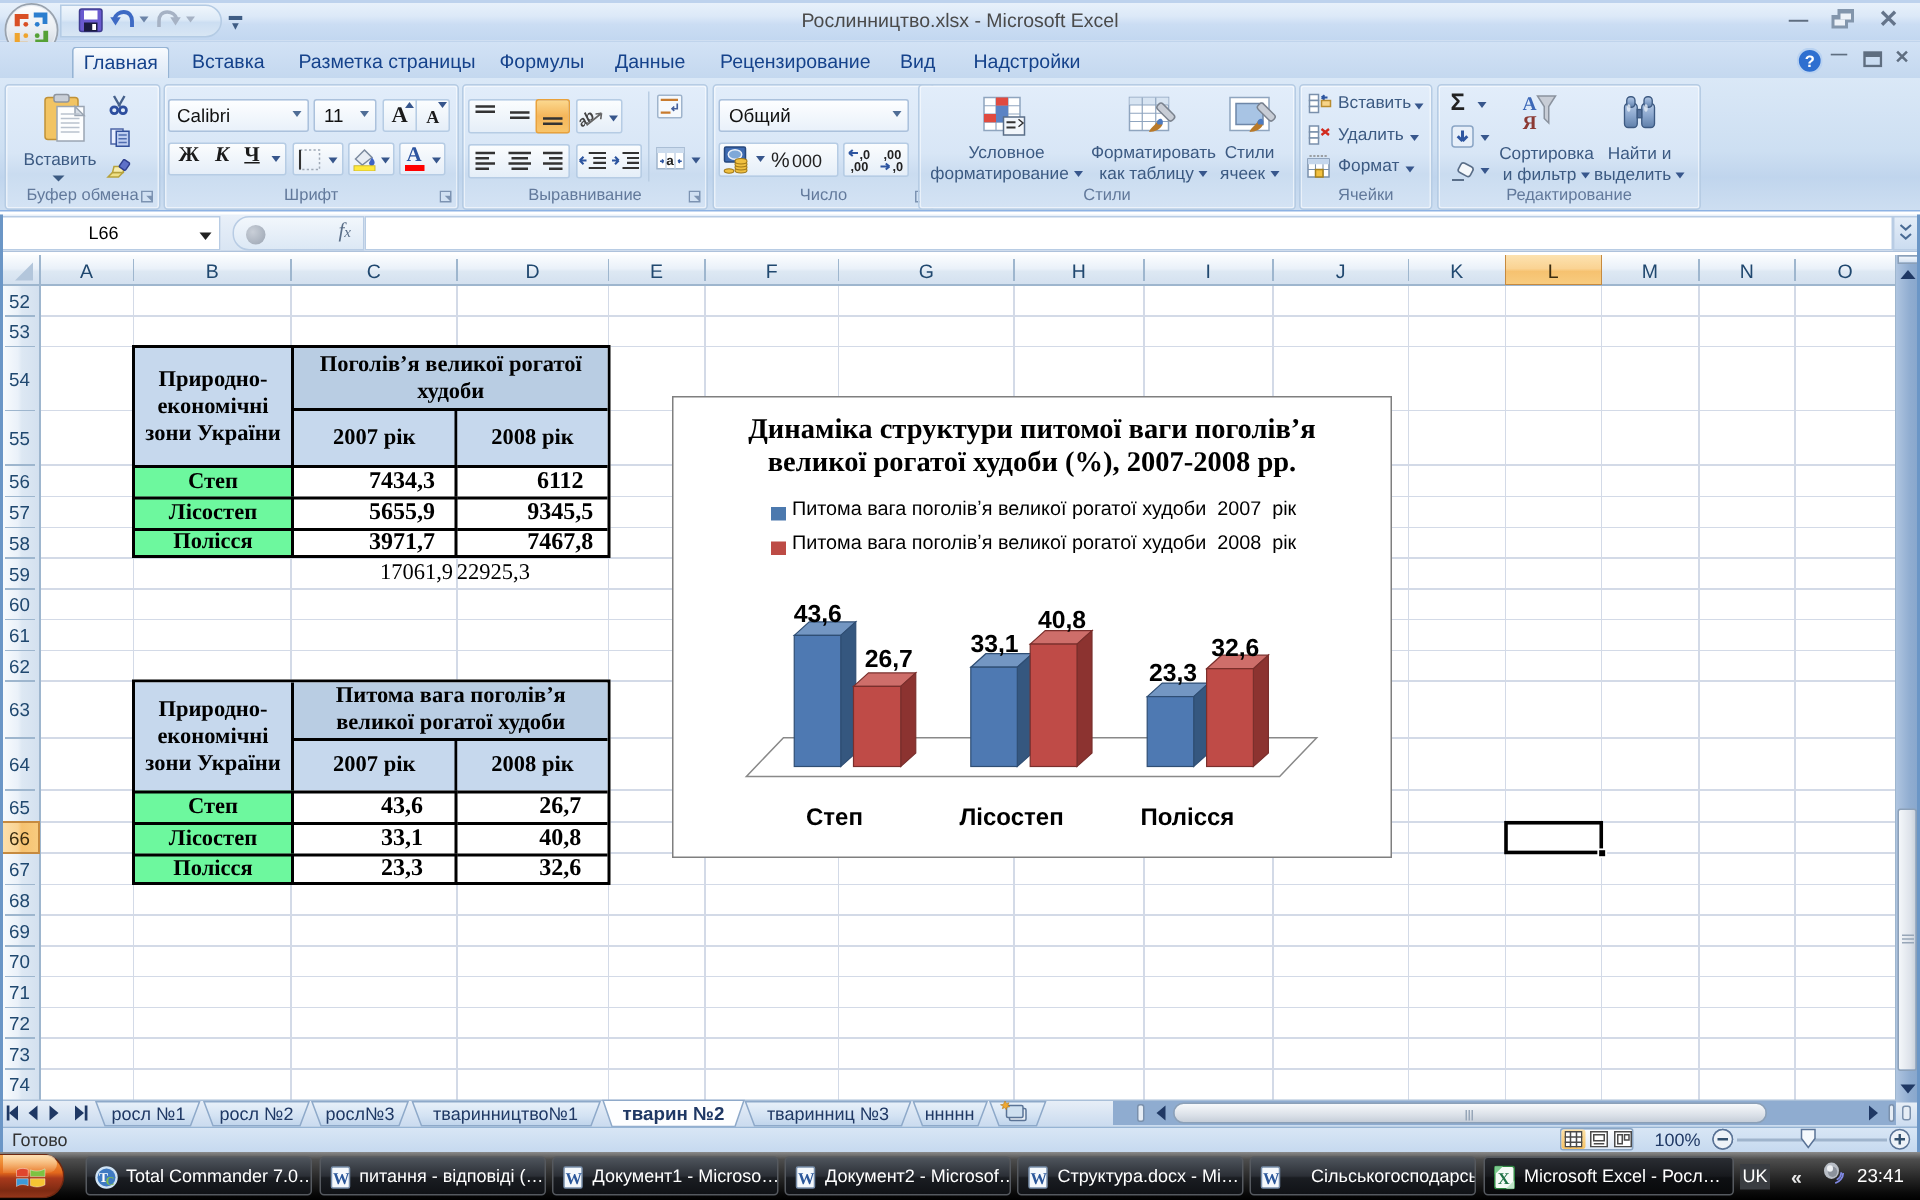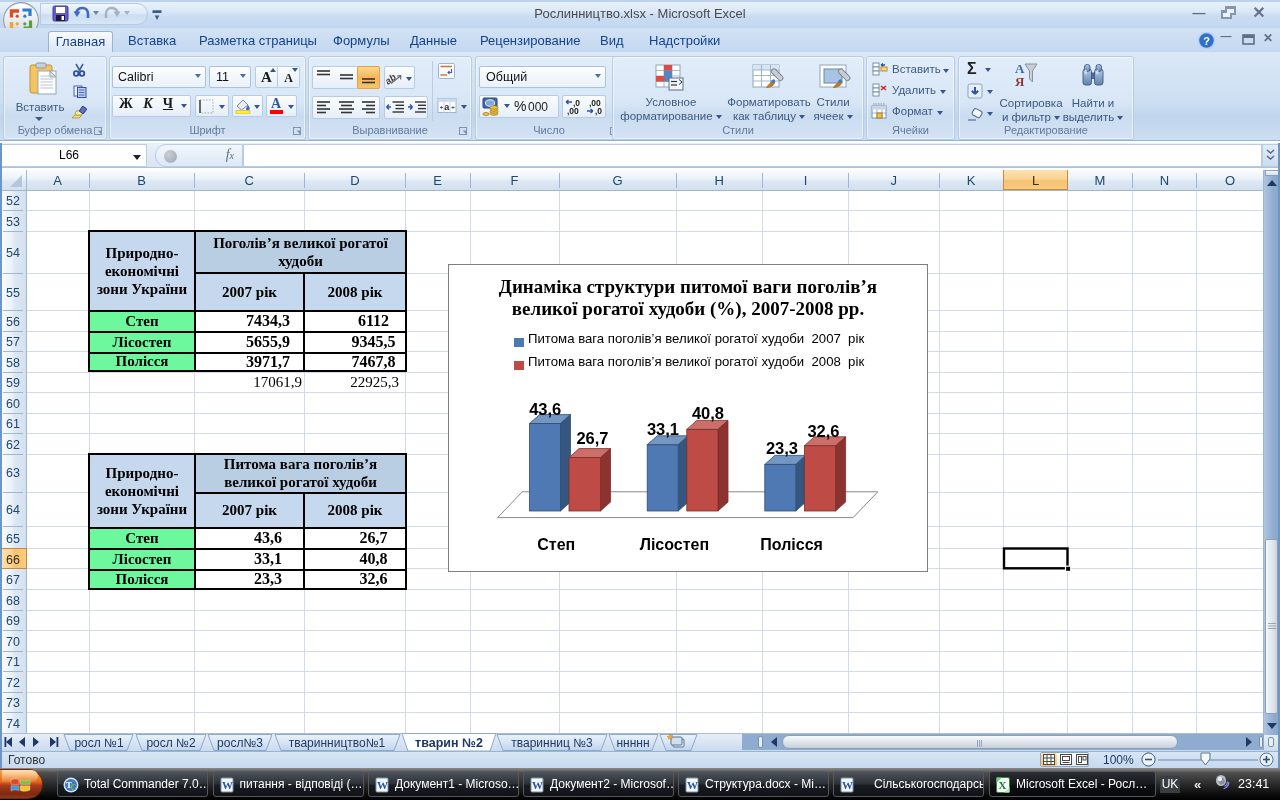--- a/index.html
+++ b/index.html
@@ -686,21 +686,21 @@
     <div class="cell t-num" style="left:106px;top:78px;width:109px;height:21.5px;border-top:2px solid #000;border-right:2px solid #000;">7434,3</div>
     <div class="cell t-num" style="left:215px;top:78px;width:100px;height:21.5px;border-top:2px solid #000;">6112</div>
     <div class="cell t-green" style="left:0;top:99.5px;width:106px;height:20.5px;border-top:2px solid #000;border-right:2px solid #000;">Лісостеп</div>
     <div class="cell t-num" style="left:106px;top:99.5px;width:109px;height:20.5px;border-top:2px solid #000;border-right:2px solid #000;">5655,9</div>
     <div class="cell t-num" style="left:215px;top:99.5px;width:100px;height:20.5px;border-top:2px solid #000;">9345,5</div>
     <div class="cell t-green" style="left:0;top:120px;width:106px;height:18.5px;border-top:2px solid #000;border-right:2px solid #000;">Полісся</div>
     <div class="cell t-num" style="left:106px;top:120px;width:109px;height:18.5px;border-top:2px solid #000;border-right:2px solid #000;">3971,7</div>
     <div class="cell t-num" style="left:215px;top:120px;width:100px;height:18.5px;border-top:2px solid #000;">7467,8</div>
   </div>
   <div class="abs" style="left:194px;top:374px;width:108px;height:18px;font-family:'Liberation Serif',serif;font-size:15px;color:#000;text-align:right;">17061,9</div>
-  <div class="abs" style="left:304.5px;top:374px;width:98px;height:18px;font-family:'Liberation Serif',serif;font-size:15px;color:#000;text-align:center;padding-left:42px;">22925,3</div>
+  <div class="abs" style="left:304.5px;top:374px;width:98px;height:18px;font-family:'Liberation Serif',serif;font-size:15px;color:#000;text-align:left;">22925,3</div>
 
   <div class="abs" style="left:88px;top:452.5px;width:319px;height:137px;border:2px solid #000;background:#fff;">
     <div class="cell t-head" style="left:0;top:0;width:106px;height:72px;border-right:2px solid #000;background:#C6D8ED;">Природно-<br>економічні<br>зони України</div>
     <div class="cell t-head" style="left:106px;top:0;width:209px;height:39px;border-bottom:2px solid #000;background:#B9CDE3;">Питома вага поголівʼя<br>великої рогатої худоби</div>
     <div class="cell t-head" style="left:106px;top:39px;width:109px;height:33px;border-right:2px solid #000;background:#C6D8ED;">2007 рік</div>
     <div class="cell t-head" style="left:215px;top:39px;width:100px;height:33px;background:#C6D8ED;">2008 рік</div>
     <div class="cell t-green" style="left:0;top:72px;width:106px;height:21.5px;border-top:2px solid #000;border-right:2px solid #000;">Степ</div>
     <div class="cell t-num" style="left:106px;top:72px;width:109px;height:21.5px;border-top:2px solid #000;border-right:2px solid #000;">43,6</div>
     <div class="cell t-num" style="left:215px;top:72px;width:100px;height:21.5px;border-top:2px solid #000;">26,7</div>
     <div class="cell t-green" style="left:0;top:93.5px;width:106px;height:20.5px;border-top:2px solid #000;border-right:2px solid #000;">Лісостеп</div>

